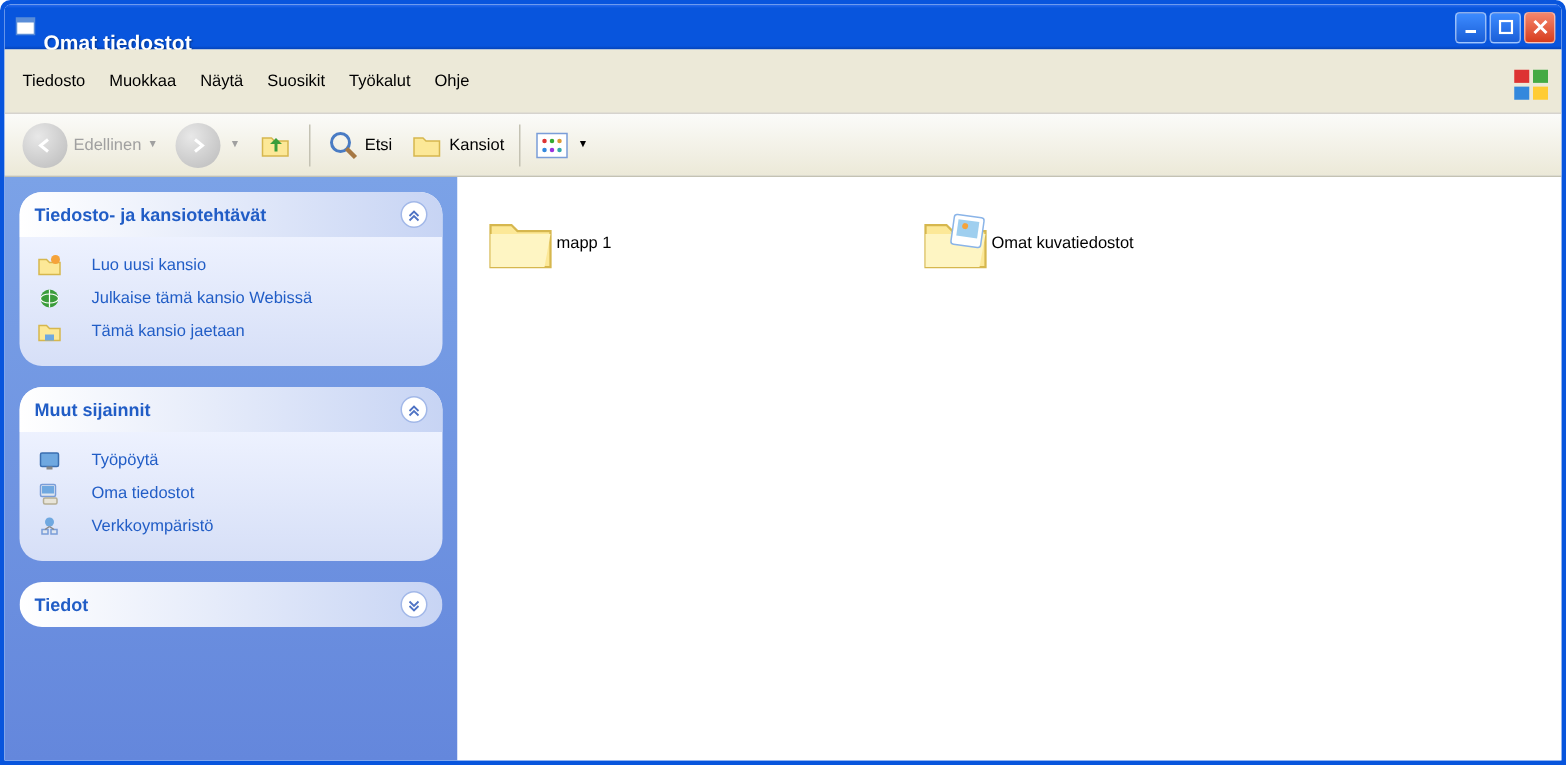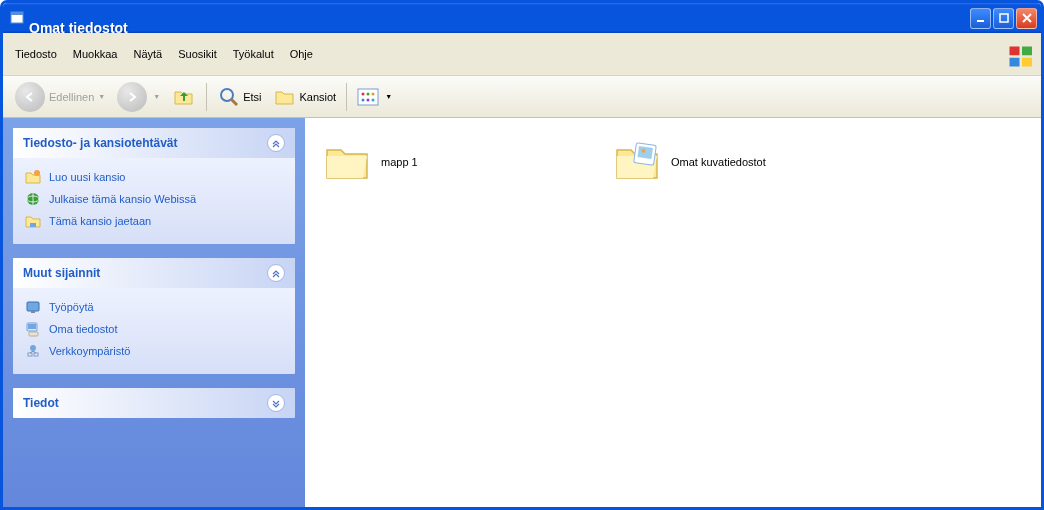--- a/index.html
+++ b/index.html
@@ -129,21 +129,21 @@
     .sidebar {
       width: 302px;
       background: linear-gradient(to bottom, #7ba2e7, #6487dc);
       padding: 10px;
       display: flex;
       flex-direction: column;
       gap: 14px;
     }
     .panel {
       background: linear-gradient(to bottom, #fff 0%, #eff3ff 20%, #d6dff7 100%);
-      border-radius: 1px;
+      border-radius: 15px;
       overflow: hidden;
     }
     .panel-header {
       background: linear-gradient(to right, #fff, #c7d4f4);
       padding: 6px 10px;
       display: flex;
       justify-content: space-between;
       align-items: center;
       font-weight: bold;
       color: #215dc6;
@@ -159,21 +159,21 @@
       display: flex;
       align-items: center;
       justify-content: center;
     }
     .panel-body {
       padding: 8px 12px 12px;
     }
     .panel-item {
       display: flex;
       align-items: center;
-      gap: 8px;
+      gap: 20px;
       padding: 3px 0;
       color: #215dc6;
       cursor: pointer;
     }
     .panel-item-icon {
       width: 16px;
       height: 16px;
       flex-shrink: 0;
     }
     .content {
@@ -182,21 +182,20 @@
       padding: 14px;
       display: flex;
       flex-wrap: wrap;
       align-content: flex-start;
     }
     .file-item {
       width: 290px;
       height: 60px;
       display: flex;
       align-items: center;
-      gap: 10px;
       padding: 4px;
       cursor: pointer;
     }
     .file-icon {
       width: 48px;
       height: 48px;
       flex-shrink: 0;
     }
     .file-label {
       color: #000;

